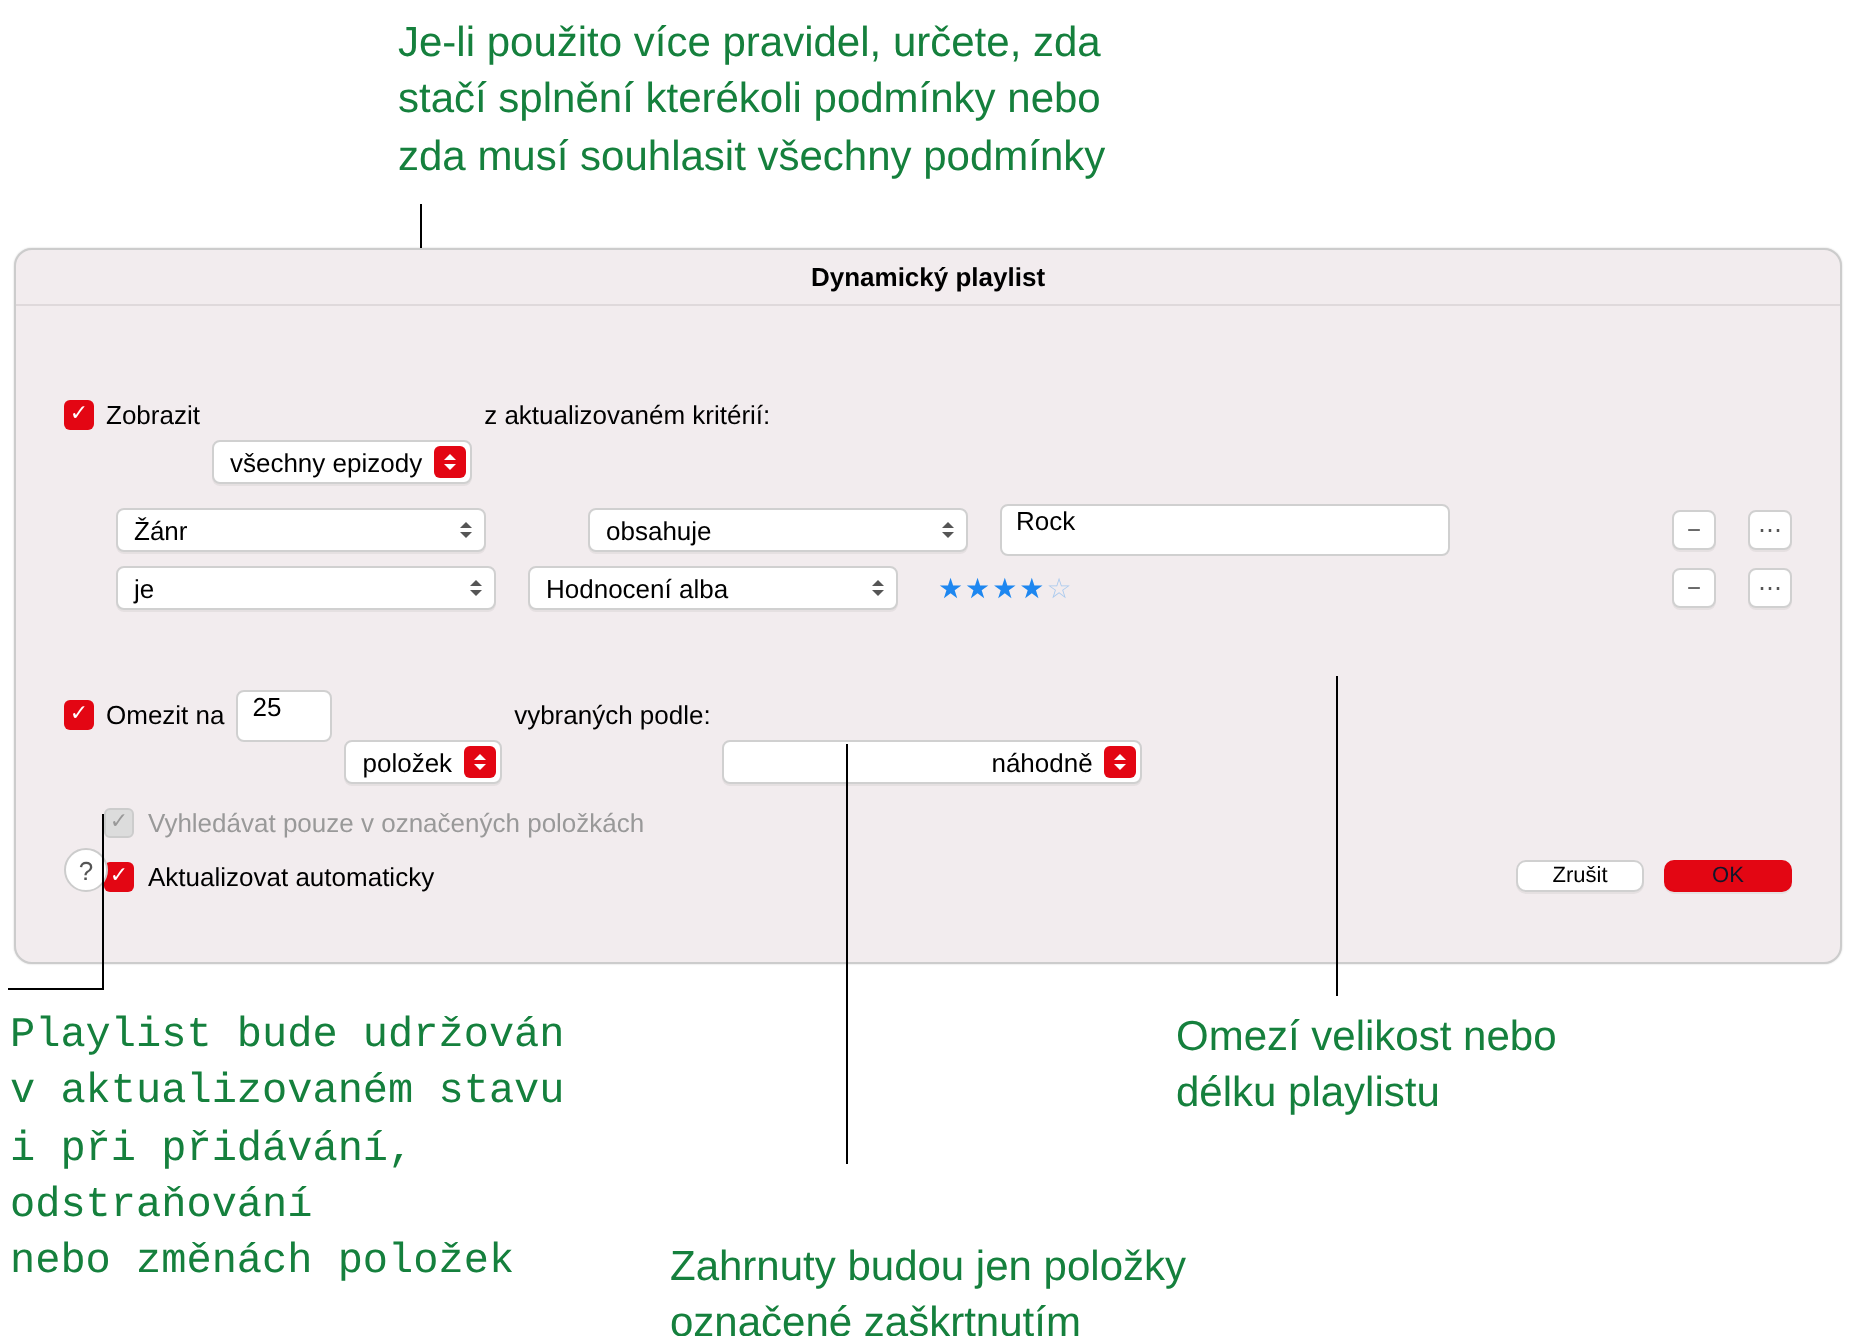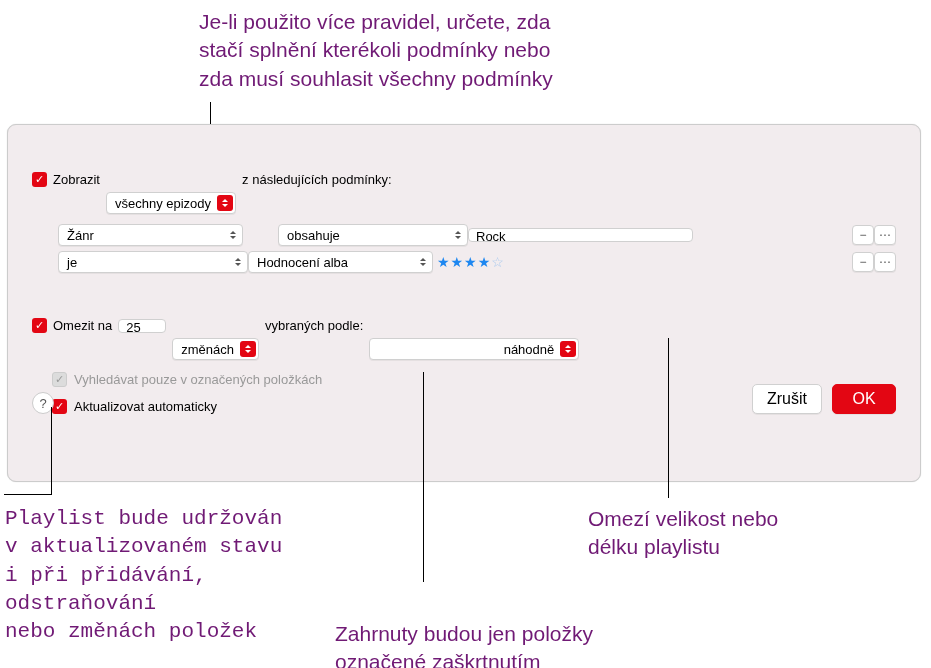--- a/index.html
+++ b/index.html
@@ -9,21 +9,21 @@
       background: #fff;
       color: #000;
       width: 931px;
       height: 668px;
       position: relative;
     }
     .annotation {
       position: absolute;
       font-size: 21px;
       line-height: 1.35;
-      color: #701a75;
+      color: #15803d;
     }
     .leader-line {
       position: absolute;
       background: #000;
     }
     .dialog {
       position: absolute;
       left: 7px;
       top: 124px;
       width: 914px;
@@ -113,21 +113,21 @@
       border-top: 3px solid #fff;
     }
     .rules-block {
       margin-left: 26px;
       margin-top: 10px;
       margin-bottom: 18px;
     }
     .rule-row {
       display: flex;
       align-items: center;
-      gap: 0;
+      gap: 16px;
       margin-bottom: 5px;
     }
     .wide-select {
       display: inline-flex;
       align-items: center;
       background: #fff;
       border: 1px solid #d0d0d0;
       border-radius: 4px;
       height: 22px;
       padding: 0 4px 0 8px;
@@ -158,21 +158,21 @@
     .wide-select .chevrons::after {
       content: "";
       border-left: 3px solid transparent;
       border-right: 3px solid transparent;
       border-top: 3px solid #555;
     }
     .text-input {
       background: #fff;
       border: 1px solid #d0d0d0;
       border-radius: 4px;
-      height: 14px;
+      height: 26px;
       padding: 0 7px;
       font-size: 13px;
     }
     .icon-btn {
       width: 22px;
       height: 20px;
       border: 1px solid #d0d0d0;
       background: #fff;
       border-radius: 4px;
       display: inline-flex;
@@ -191,36 +191,36 @@
     .opt-row.disabled { color: #999; }
     .button-bar {
       position: absolute;
       right: 24px;
       bottom: 16px;
       display: flex;
       gap: 10px;
       align-items: center;
     }
     .btn {
-      height: 30px;
+      height: 16px;
       min-width: 64px;
       border-radius: 5px;
       border: 1px solid #d0d0d0;
       background: #fff;
-      font-size: 16px;
+      font-size: 11px;
       display: inline-flex;
       align-items: center;
       justify-content: center;
       padding: 0 14px;
       box-shadow: 0 1px 0 rgba(0,0,0,0.05);
       cursor: default;
     }
     .btn.primary {
       background: #e30613;
-      color: #ffffff;
+      color: #0f172a;
       border-color: #e30613;
       font-weight: 500;
     }
     .help-btn {
       position: absolute;
       left: 24px;
       bottom: 16px;
       width: 22px;
       height: 22px;
       border-radius: 50%;
@@ -236,30 +236,31 @@
   </style>
 </head>
 <body>
 
 <div class="annotation" style="left:199px; top:8px; width:520px; white-space:pre-line;">Je-li použito více pravidel, určete, zda
 stačí splnění kterékoli podmínky nebo
 zda musí souhlasit všechny podmínky</div>
 <div class="leader-line" style="left:210px; top:102px; width:1px; height:92px;"></div>
 
 <div class="dialog">
+  <div class="dialog-title-bar">Dynamický playlist</div>
   <div class="dialog-body">
 
     <div class="row">
       <span class="checkbox checked">✓</span>
       <span>Zobrazit</span>
       <span class="popup-select">
         <span>všechny epizody</span>
         <span class="arrows-box"></span>
       </span>
-      <span>z následujících podmínky:</span>
+      <span>z aktualizovaném kritérií:</span>
     </div>
 
     <div class="rules-block">
       <div class="rule-row">
         <span class="wide-select" style="width:185px;">
           <span>Žánr</span>
           <span class="chevrons"></span>
         </span>
         <span class="wide-select" style="width:190px;margin-left:35px;">
           <span>obsahuje</span>
@@ -292,21 +293,21 @@
           <span>⋯</span>
         </span>
       </div>
     </div>
 
     <div class="limit-row">
       <span class="checkbox checked">✓</span>
       <span>Omezit na</span>
       <span class="text-input" style="width:48px;">25</span>
       <span class="popup-select">
-        <span>změnách</span>
+        <span>položek</span>
         <span class="arrows-box"></span>
       </span>
       <span>vybraných podle:</span>
       <span class="popup-select" style="width:210px;justify-content:flex-end;">
         <span>náhodně</span>
         <span class="arrows-box"></span>
       </span>
     </div>
 
     <div class="opt-row disabled">

